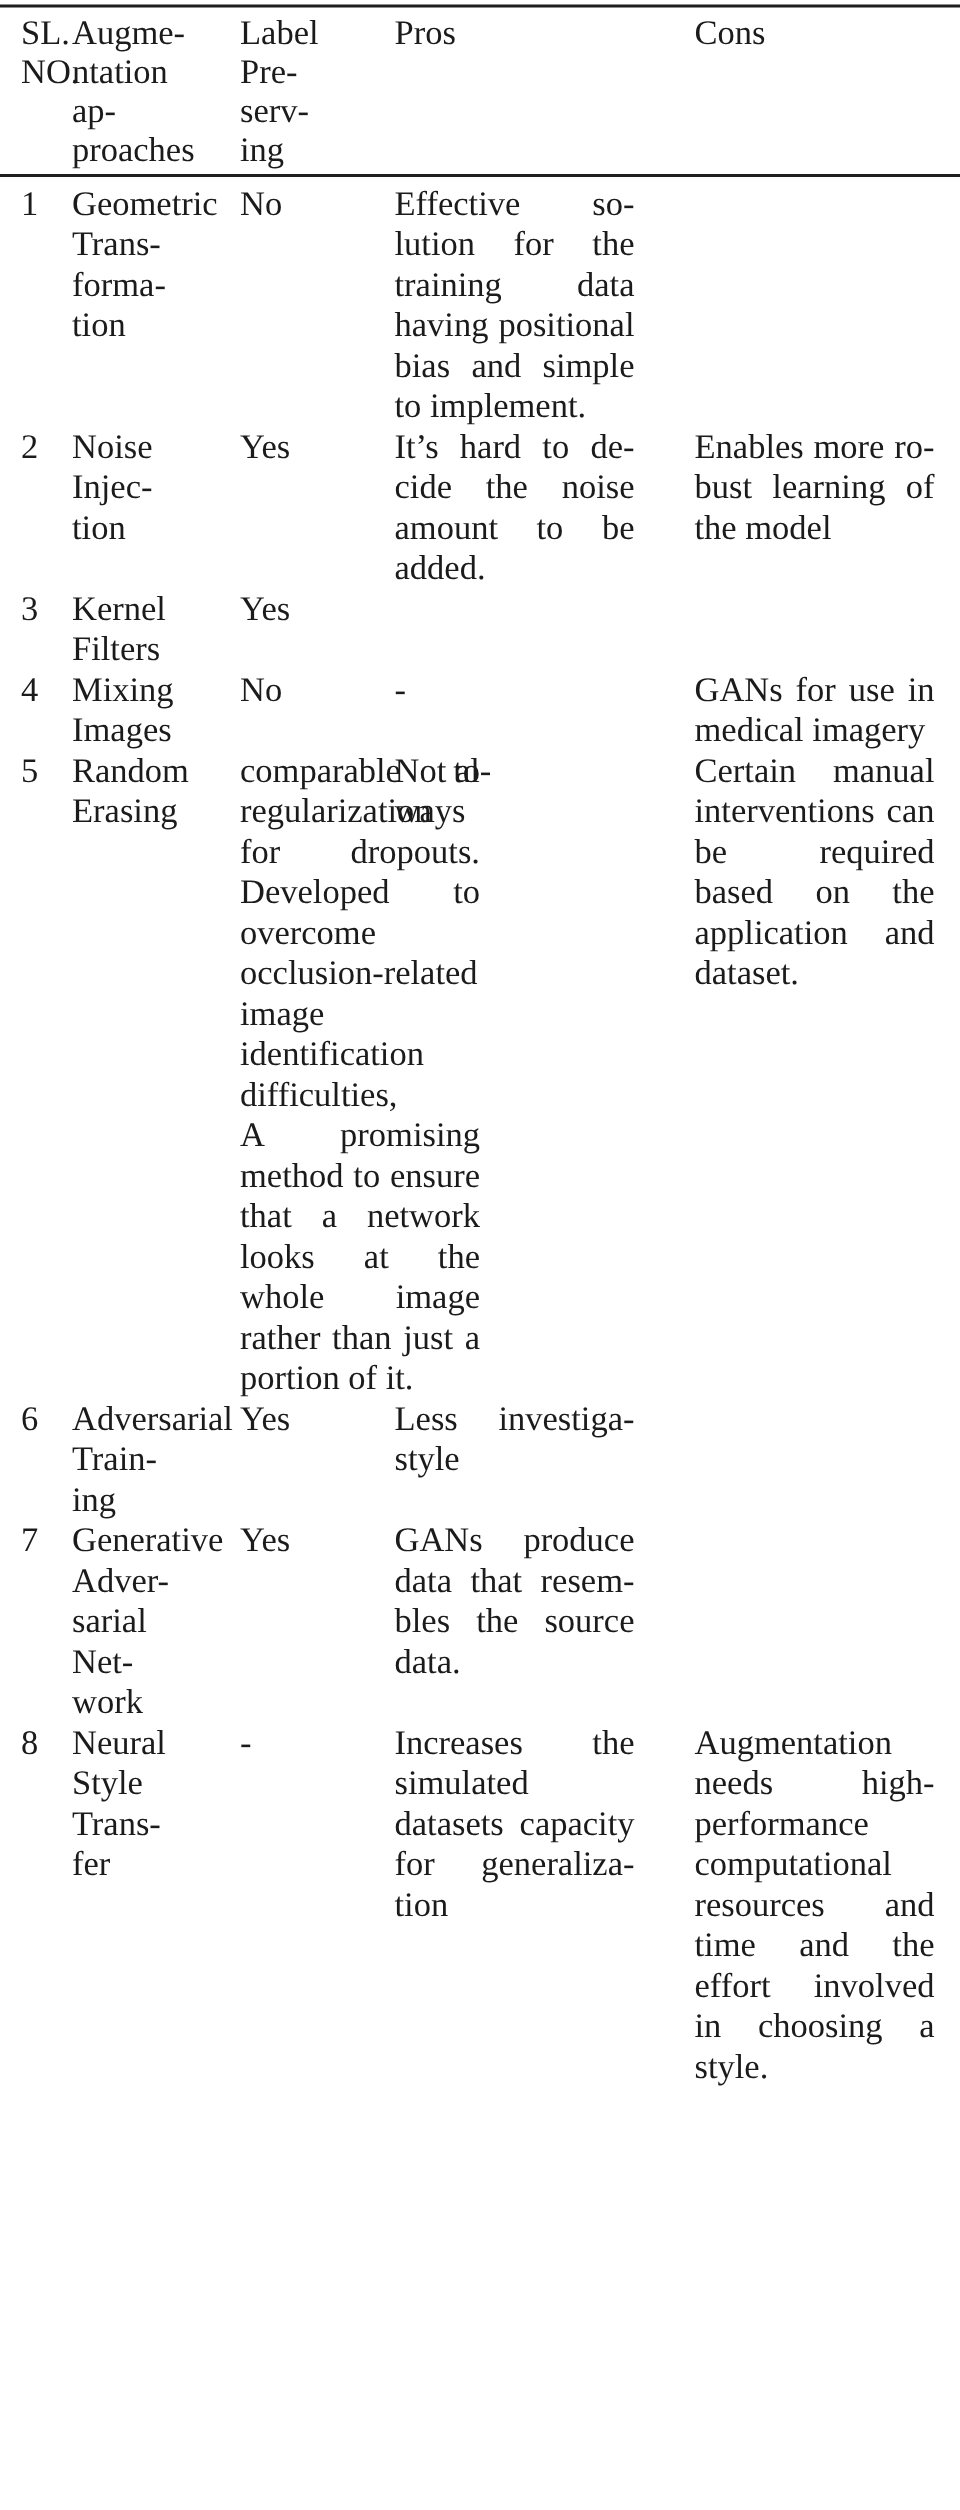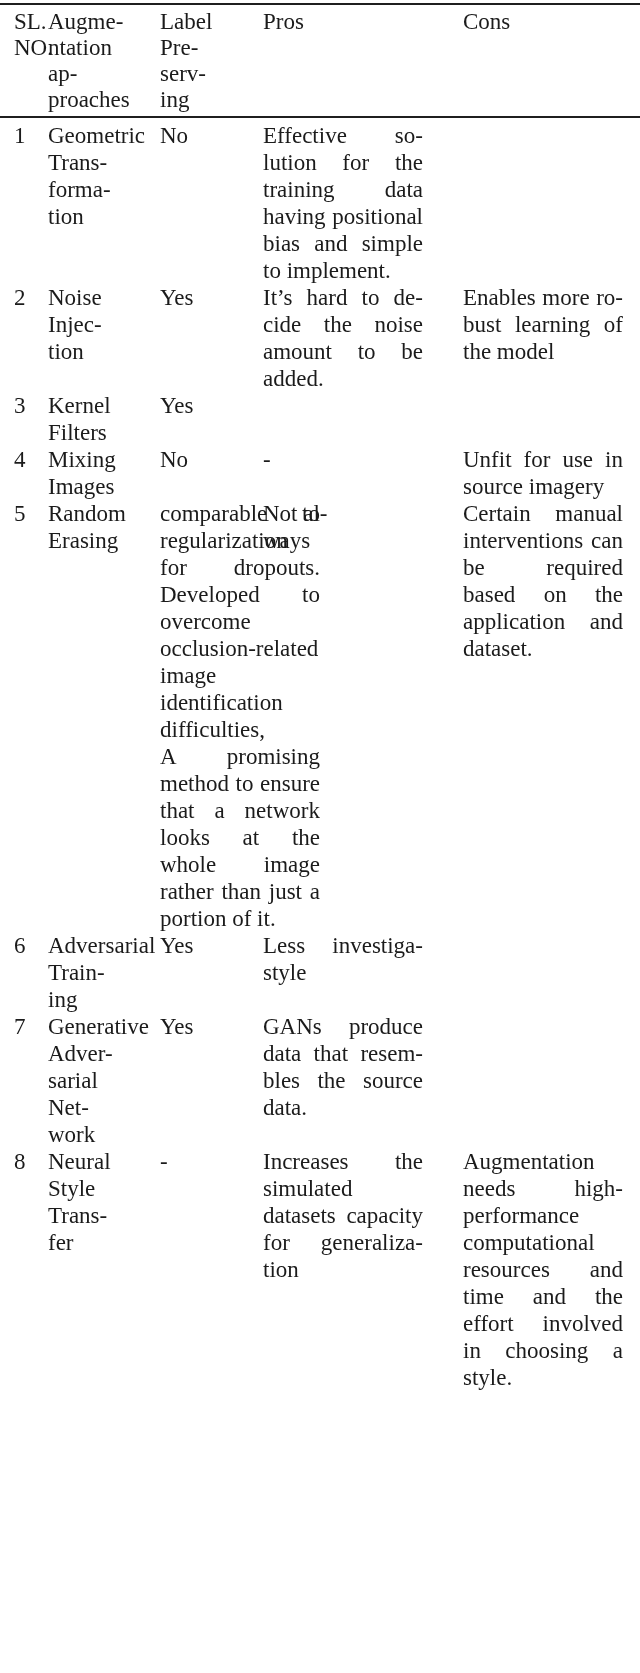--- a/index.html
+++ b/index.html
@@ -97,21 +97,21 @@
 Filters</div>
     <div class="c label">Yes</div>
   </div>
 
   <div class="row">
     <div class="c no">4</div>
     <div class="c approach">Mixing
 Images</div>
     <div class="c label">No</div>
     <div class="c pros">-</div>
-    <div class="c cons">Unfit for use in source imagery</div>
+    <div class="c cons">GANs for use in medical imagery</div>
   </div>
 
   <div class="row">
     <div class="c no">5</div>
     <div class="c approach">Random
 Erasing</div>
     <div class="c pros">comparable to regularization for dropouts. Developed to overcome occlusion-related image identification difficulties,
 A promising method to ensure that a network looks at the whole image rather than just a portion of it.</div>
     <div class="c label">Not al-
 ways</div>

